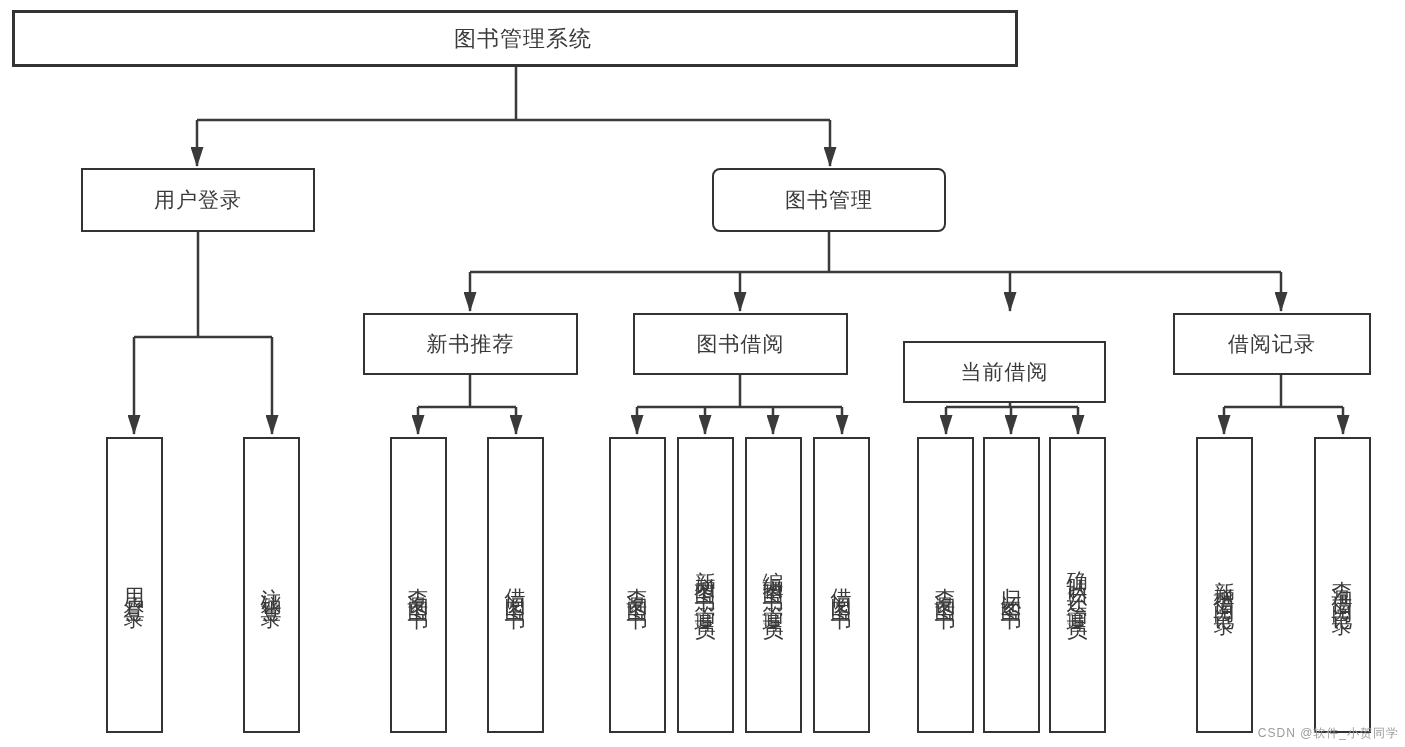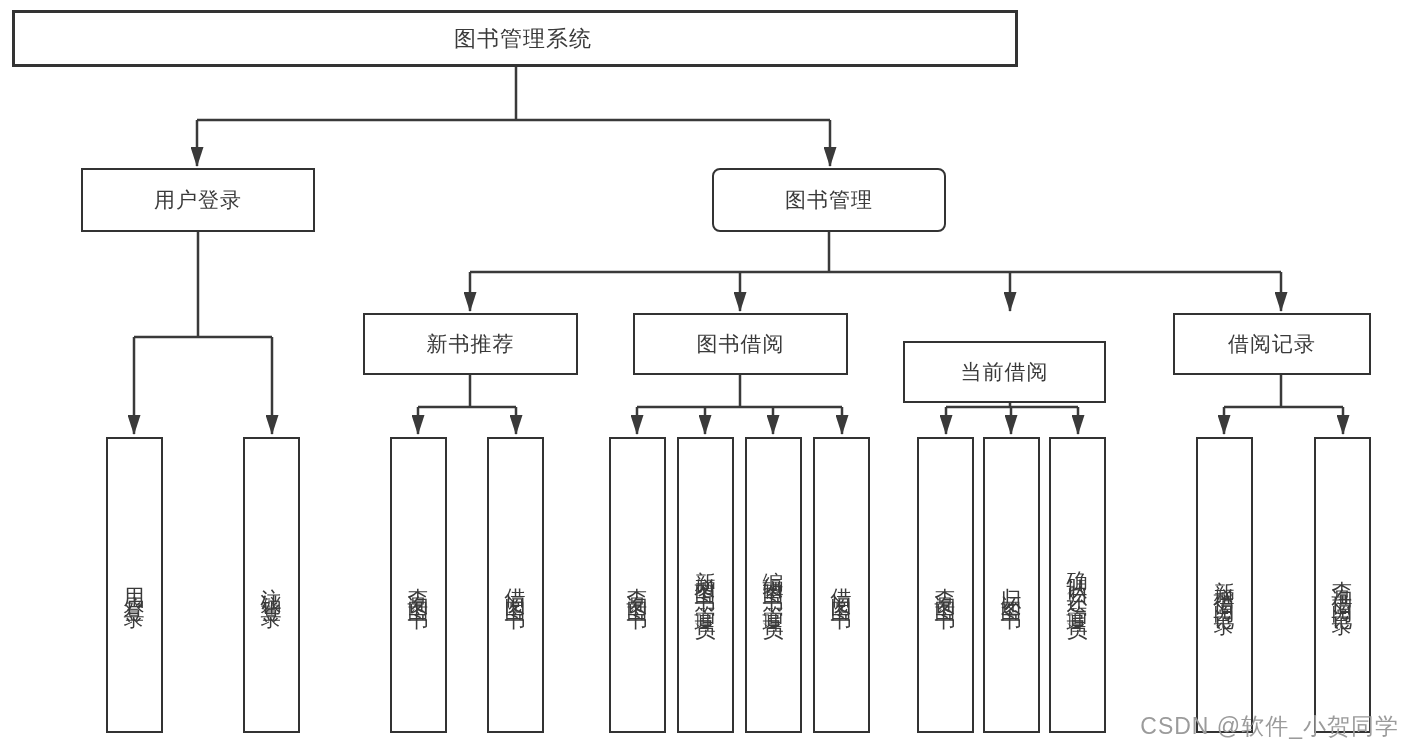--- a/index.html
+++ b/index.html
@@ -59,21 +59,21 @@
     text-orientation: mixed;
     font-size: 21px;
     letter-spacing: 7px;
     line-height: 1;
     white-space: nowrap;
   }
   .watermark {
     position: absolute;
     right: 6px;
     bottom: 5px;
-    font-size: 23px;
+    font-size: 12px;
     color: #9b9b9b;
     letter-spacing: 1px;
     z-index: 3;
     white-space: nowrap;
   }
 </style>
 </head>
 <body>
 
 <div id="canvas">

